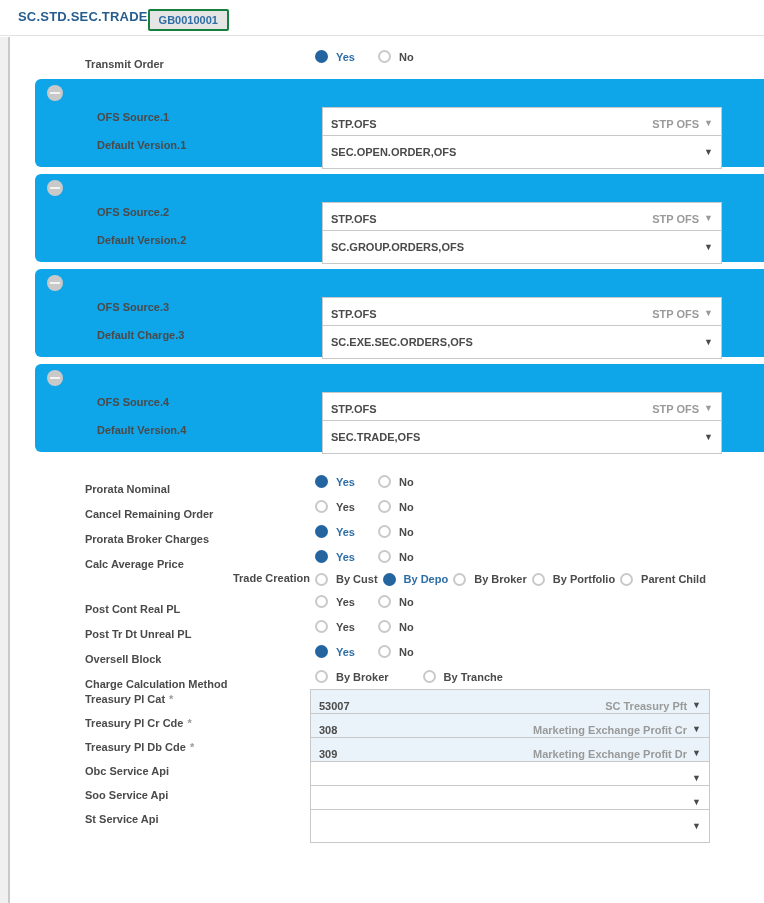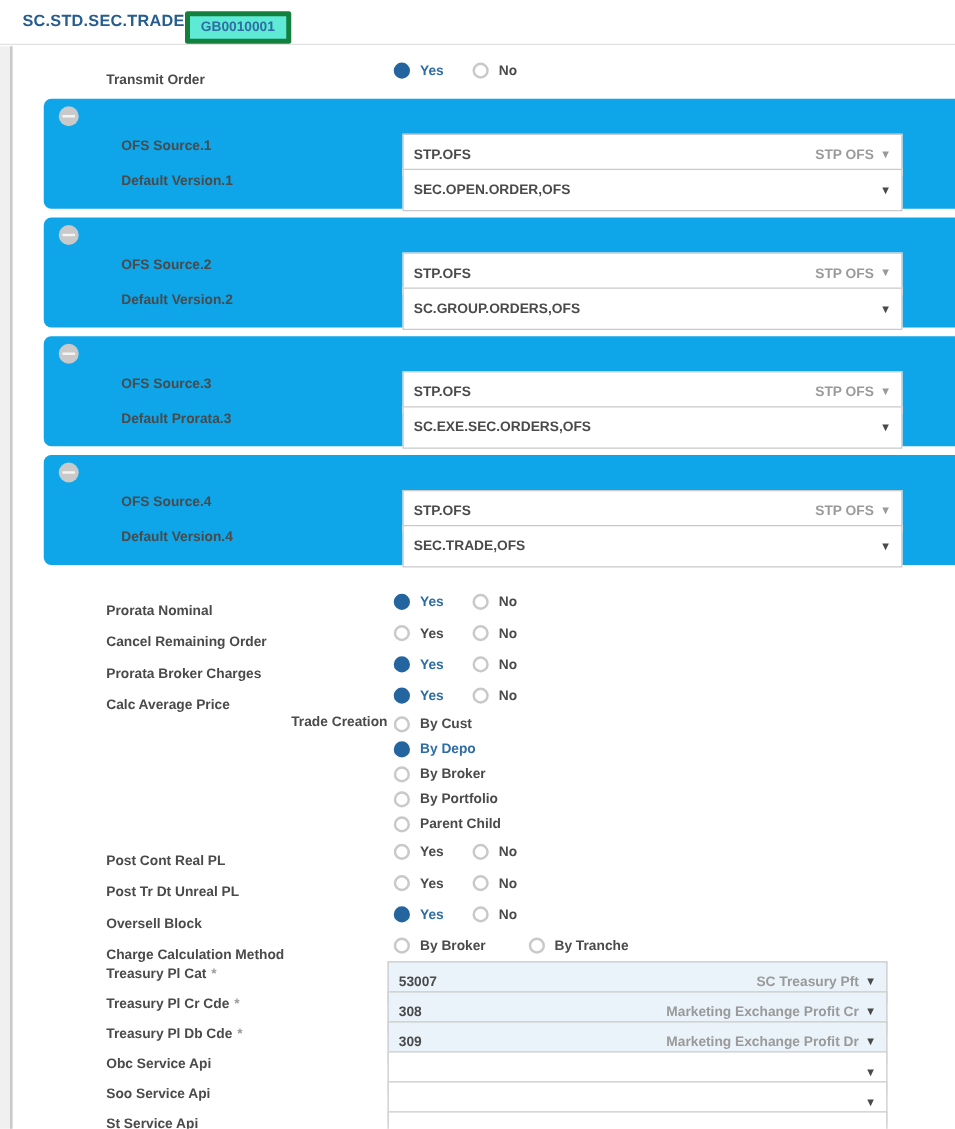--- a/index.html
+++ b/index.html
@@ -2,21 +2,21 @@
 <html><head>
 <meta charset="utf-8">
 <style>
   * { margin:0; padding:0; box-sizing:border-box; }
   html,body { width:764px; height:903px; background:#fff; overflow:hidden;
     font-family:"Liberation Sans", sans-serif; font-weight:bold; font-size:11px; color:#4a4a4a; }
 
   
   .header { height:36px; border-bottom:1px solid #e2e2e2; padding:9px 0 0 18px; display:flex; align-items:flex-start; }
   .header .title { color:#275d8e; font-size:13px; letter-spacing:.2px; }
-  .header .badge { background:#5eead4; border:4px solid #15803d; color:#2e6da4; font-size:11px; padding:3px 9px; border-radius:2px; }
+  .header .badge { background:#e5e5e5; border:2px solid #15803d; color:#2e6da4; font-size:11px; padding:3px 9px; border-radius:2px; }
 
   
   .left-strip { position:absolute; left:0; top:37px; width:10px; height:866px; background:#f0f0f0; border-right:2px solid #c9c9c9; }
 
   .content { position:relative; margin-left:12px; }
 
   
   .row { display:flex; align-items:center; padding-left:73px; }
   .row .lbl { width:225px; flex:0 0 225px; color:#4a4a4a;margin-top:15px; }
   .ctrl { width:400px; display:flex; align-items:flex-end; }
@@ -48,21 +48,21 @@
   .box .desc { color:#9a9a9a; white-space:nowrap; display:flex; align-items:flex-start; gap:5px; }
   .box .arrow { color:#9a9a9a; font-size:9px; }
   .box .arrow.dark { color:#4a4a4a; }
   .box.hl { background:#e9f3f9; }
 
   .asterisk { color:#9a9a9a; margin-left:4px; }
 
   
   .stack-row { display:flex; padding-left:73px; align-items:flex-start;text-align:right; }
   .stack-row .lbl { width:225px; flex:0 0 225px; margin-top:3px; }
-  .stack { display:flex; flex-direction:column; }
+  .stack { display:flex; }
   .stack .pair { height:20px; margin-left:5px; }
 
   .spacer-sm { height:8px; }
   .spacer-md { height:10px; }
 </style>
 </head>
 <body>
 
 <div class="header">
   <span class="title">SC.STD.SEC.TRADE</span>
@@ -142,21 +142,21 @@
       <span class="lbl">OFS Source.3</span>
       <div class="box">
         <span class="val">STP.OFS</span>
         <span class="desc">
             <span>STP OFS</span>
             <span class="arrow">▼</span>
           </span>
       </div>
     </div>
     <div class="row inp-row">
-      <span class="lbl">Default Prorata.3</span>
+      <span class="lbl">Default Charge.3</span>
       <div class="box">
         <span class="val">SC.EXE.SEC.ORDERS,OFS</span>
         <span class="desc">
             <span class="arrow dark">▼</span>
           </span>
       </div>
     </div>
   </div>
 
   <div class="group">

